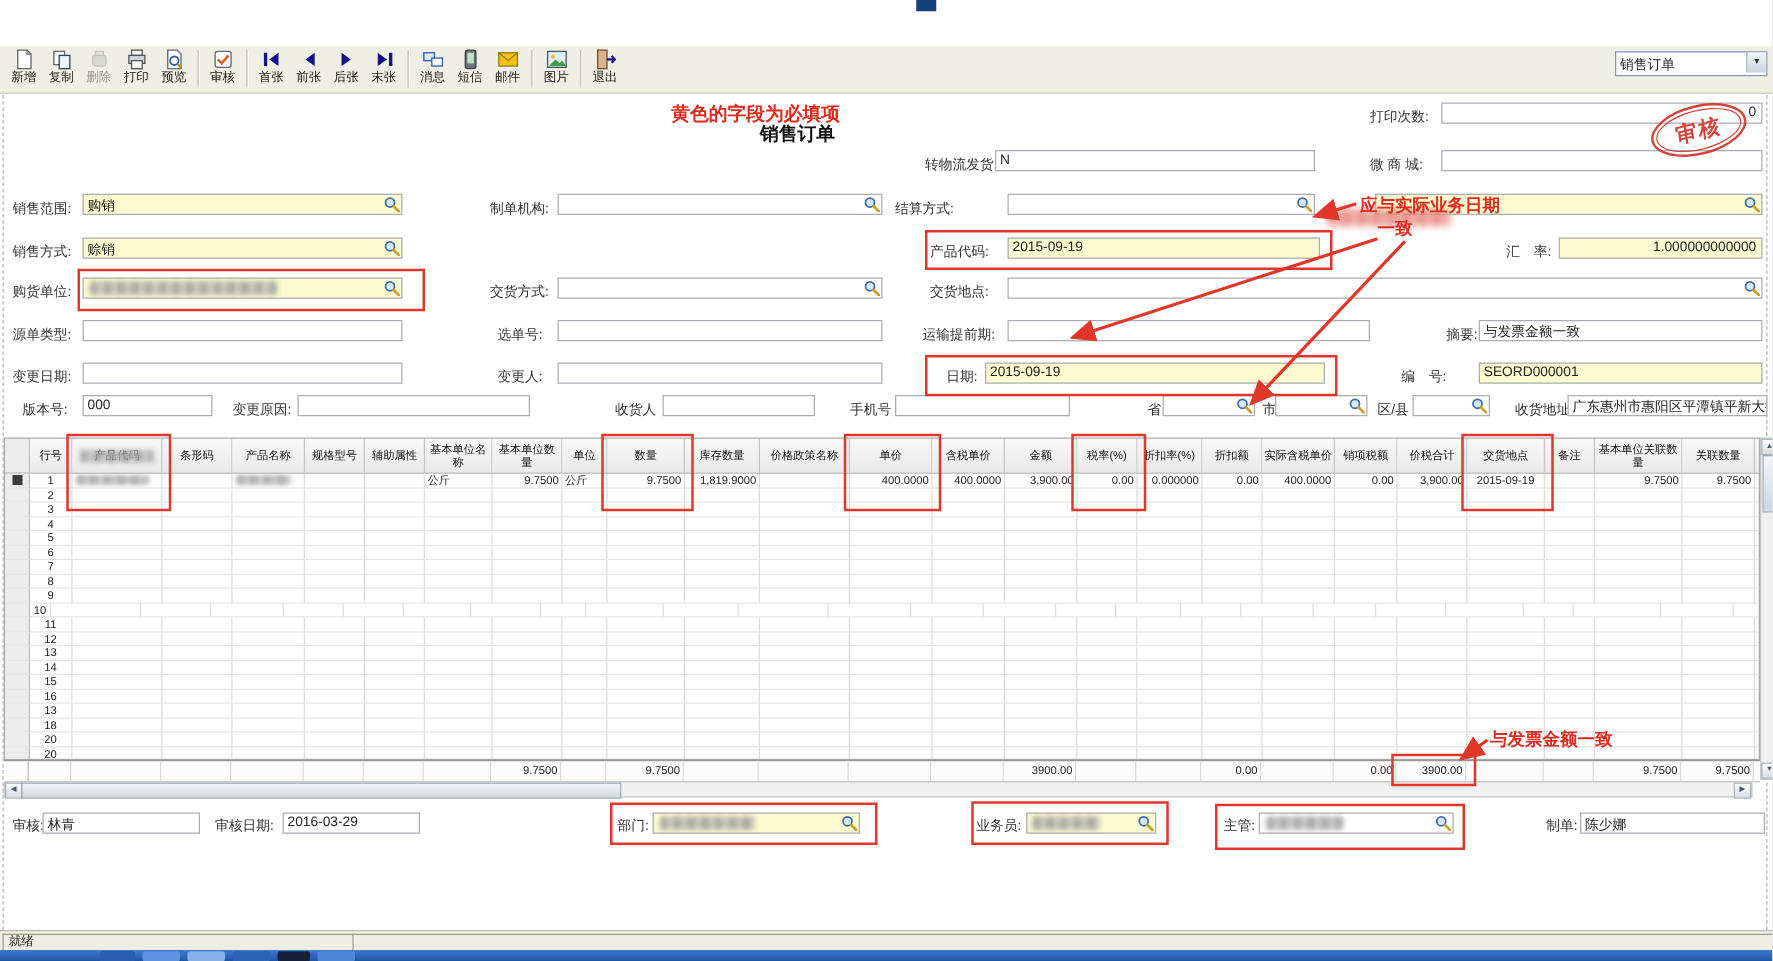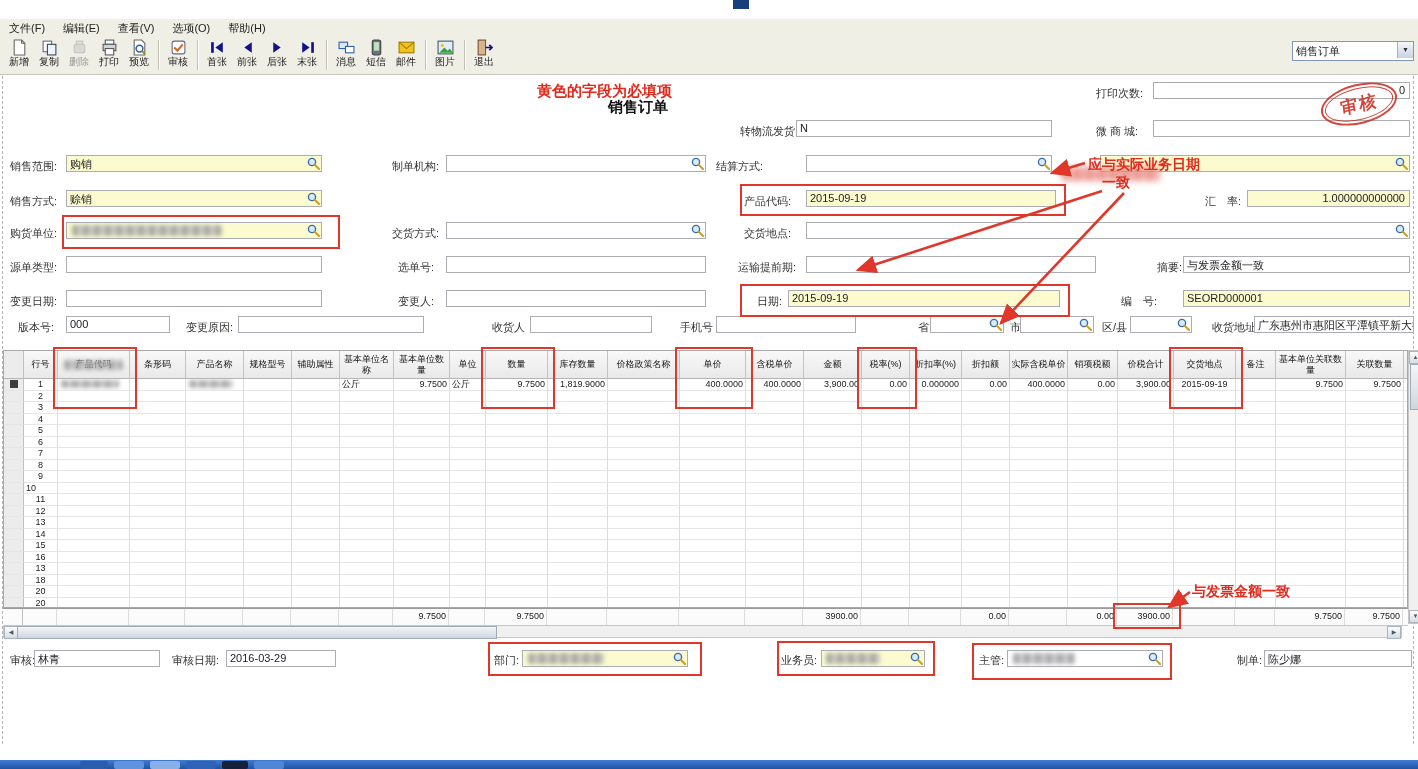--- a/index.html
+++ b/index.html
@@ -75,21 +75,20 @@
   .taskbar{position:absolute;left:0;top:760px;width:1418px;height:9px;background:linear-gradient(#3f7ad2,#1f54a4);}
   .task-item{position:absolute;top:1px;height:8px;border-radius:2px;}
   .bg-frag{position:absolute;left:733px;top:0;width:16px;height:9px;background:#173f7c;}
 </style>
 </head>
 <body>
 
 <div class="screen">
 
 
-  <div class="menubar" id="menubar"><span class="menu-item">文件(F)</span><span class="menu-item">编辑(E)</span><span class="menu-item">查看(V)</span><span class="menu-item">选项(O)</span><span class="menu-item">帮助(H)</span></div>
 
   <div class="toolbar">
     <div class="tbar-inner" id="toolbar-inner">
         <div class="tbtn">
           <span class="ticon"><svg viewBox="0 0 16 16">
               <path d="M3 1h7l3 3v11H3z" fill="#fff" stroke="#666"></path>
               <path d="M10 1v3h3" fill="none" stroke="#666"></path>
             </svg></span>
           <span>新增</span>
         </div>
@@ -656,21 +655,21 @@
         <div class="gcell" style="width: 50px; text-align: right;"></div>
         <div class="gcell" style="width: 56px; text-align: right;"></div>
         <div class="gcell" style="width: 62px; text-align: center;"></div>
         <div class="gcell" style="width: 40px; text-align: left;"></div>
         <div class="gcell" style="width: 70px; text-align: right;"></div>
         <div class="gcell" style="width: 58px; text-align: right;"></div>
         <div class="gcell" style="width: 40px; text-align: left;"></div>
       </div>
       <div class="grow">
         <div class="gcell ind" style="width: 20px;"></div>
-        <div class="gcell" style="width: 34px; text-align: left;">10</div>
+        <div class="gcell" style="width: 17px; text-align: center;">10</div>
         <div class="gcell" style="width: 72px; text-align: left;"></div>
         <div class="gcell" style="width: 56px; text-align: left;"></div>
         <div class="gcell" style="width: 58px; text-align: left;"></div>
         <div class="gcell" style="width: 48px; text-align: left;"></div>
         <div class="gcell" style="width: 48px; text-align: left;"></div>
         <div class="gcell" style="width: 54px; text-align: left;"></div>
         <div class="gcell" style="width: 56px; text-align: right;"></div>
         <div class="gcell" style="width: 36px; text-align: left;"></div>
         <div class="gcell" style="width: 62px; text-align: right;"></div>
         <div class="gcell" style="width: 60px; text-align: right;"></div>
@@ -1080,20 +1079,24 @@
       <marker id="ah" markerWidth="9" markerHeight="8" refX="7" refY="3.5" orient="auto">
         <path d="M0,0 L8,3.5 L0,7 z" fill="#e0372a"></path>
       </marker>
     </defs>
     <line x1="1085" y1="163" x2="1052" y2="173" stroke="#e0372a" stroke-width="2.6" marker-end="url(#ah)"></line>
     <line x1="1102" y1="191" x2="858" y2="270" stroke="#e0372a" stroke-width="2.6" marker-end="url(#ah)"></line>
     <line x1="1124" y1="193" x2="1001" y2="323" stroke="#e0372a" stroke-width="2.6" marker-end="url(#ah)"></line>
     <line x1="1190" y1="592" x2="1169" y2="607" stroke="#e0372a" stroke-width="2.6" marker-end="url(#ah)"></line>
   </svg>
 
+  <div class="statusbar">
+    <div class="spanel" style="left:2px;width:272px">就绪</div>
+    <div class="spanel" style="left:282px;width:1128px"></div>
+  </div>
   <div class="taskbar">
     <div class="task-item" style="left:80px;width:28px;background:#2a5cb0"></div>
     <div class="task-item" style="left:114px;width:30px;background:#5f93dd"></div>
     <div class="task-item" style="left:150px;width:30px;background:#88b0e8"></div>
     <div class="task-item" style="left:186px;width:30px;background:#2f63b8"></div>
     <div class="task-item" style="left:222px;width:26px;background:#16203a"></div>
     <div class="task-item" style="left:254px;width:30px;background:#4f86d6"></div>
   </div>
 </div>
 

